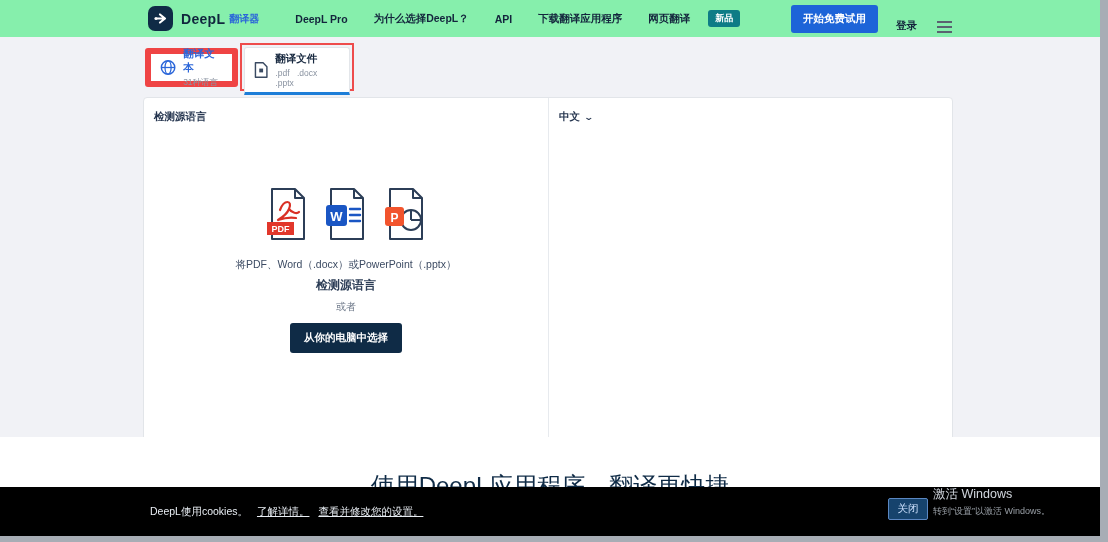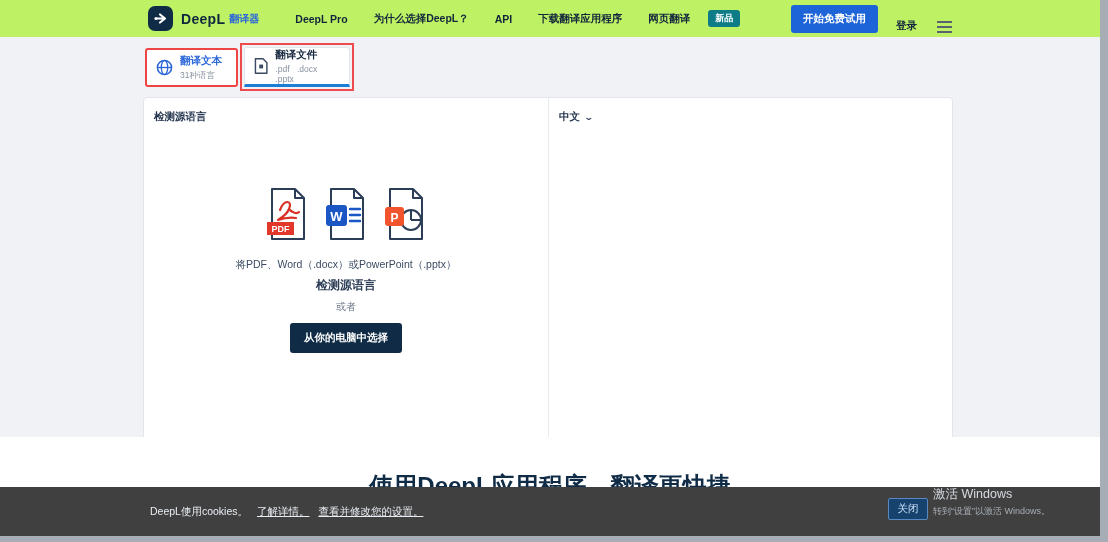--- a/index.html
+++ b/index.html
@@ -10,21 +10,21 @@
     position:relative; overflow:hidden;
   }
   .screen {
     position:absolute; left:0; top:0; width:1100px; height:536px;
     background:#f1f2f6; overflow:hidden;
   }
 
   
   .navbar {
     position:absolute; left:0; top:0; width:100%; height:37px;
-    background:#bef264; display:flex; align-items:center;
+    background:#86efac; display:flex; align-items:center;
     padding:0 148px;
   }
   .logo-box {
     width:25px; height:25px; background:#0f2b46; border-radius:7px;
     display:flex; align-items:center; justify-content:center; flex:0 0 auto;
   }
   .brand { font-size:14px; font-weight:bold; color:#10263d; margin-left:8px; letter-spacing:.3px; }
   .brand-suffix { font-size:10px; color:#2b66d9; font-weight:bold; margin-left:4px; margin-right:10px; }
   .nav-item {
     font-size:10.5px; color:#13253c; font-weight:bold; margin-left:26px;
@@ -39,32 +39,32 @@
     background:#1d64d8; color:#fff; border:none; font-size:10.5px; font-weight:bold;
     padding:7px 12px; border-radius:3px; cursor:pointer; font-family:inherit;
   }
   .login-link { font-size:10.5px; font-weight:bold; color:#13253c; margin-left:18px; cursor:pointer; }
   .hamburger { margin-left:20px; cursor:pointer; display:flex; flex-direction:column; gap:3px; }
   .hamburger span { display:block; width:15px; height:2px; background:#5a6270; }
 
   
   .tab-text {
     position:absolute; left:145px; top:48px; width:93px; height:39px;
-    background:#fff; border:2px solid #ef4444; border-radius:3px;
+    background:#fff; border:6px solid #ef4444; border-radius:3px;
     display:flex; align-items:center; padding:0 9px; cursor:pointer;
   }
   .tab-col { display:flex; flex-direction:column; margin-left:7px; }
   .tab-label-blue { font-size:10.5px; font-weight:bold; color:#2b66d9; }
   .tab-sub { font-size:8.5px; color:#8a93a1; margin-top:2px; }
   .file-tab-annotation {
     position:absolute; left:240px; top:43px; width:114px; height:48px;
     border:2px solid #ee4c4c; background:transparent;
   }
   .tab-file {
-    position:absolute; left:244px; top:47px; width:106px; height:40px;
+    position:absolute; left:244px; top:47px; width:106px; height:48px;
     background:#fff; border:1px solid #e3e6ea; border-radius:3px 3px 0 0;
     border-bottom:3px solid #1d7ed8;
     display:flex; align-items:center; padding:0 9px; cursor:pointer;
   }
   .tab-label-dark { font-size:10.5px; font-weight:bold; color:#16273e; }
 
   
   .main-card {
     position:absolute; left:143px; top:97px; width:810px; height:385px;
     background:#fff; border:1px solid #e2e5e9; border-radius:4px;
@@ -89,27 +89,27 @@
   .or-text { margin-top:6px; font-size:10px; color:#6d7889;text-align:center; }
   .choose-btn {
     margin-top:9px; background:#0f2b46; color:#fff; border:none; font-family:inherit;
     font-size:10.5px; padding:8px 14px; border-radius:3px; cursor:pointer; font-weight:bold;
   }
 
   
   .white-section { position:absolute; left:0; top:437px; width:100%; height:99px; background:#fff; }
   .section-heading {
     position:absolute; left:0; top:470px; width:100%; text-align:center;
-    font-size:24px; font-weight:bold; color:#0f2b46;
+    font-size:24px; font-weight:normal; color:#0f2b46;
   }
 
   
   .cookie-bar {
     position:absolute; left:0; top:487px; width:100%; height:49px;
-    background:#404040; z-index:5;
+    background:#000000; z-index:5;
   }
   .cookie-text {
     position:absolute; left:150px; top:50%; transform:translateY(-50%);
     font-size:10.5px; color:#e8edf3; white-space:nowrap;
   }
   .cookie-link { text-decoration:underline; cursor:pointer; color:#e8edf3; margin-left:6px; }
   .cookie-close {
     position:absolute; left:888px; top:11px; width:40px; height:22px;
     background:#16436d; border:1px solid #5b87c2; border-radius:2px;
     color:#cfe3ff; font-size:10.5px; cursor:pointer; font-family:inherit;

